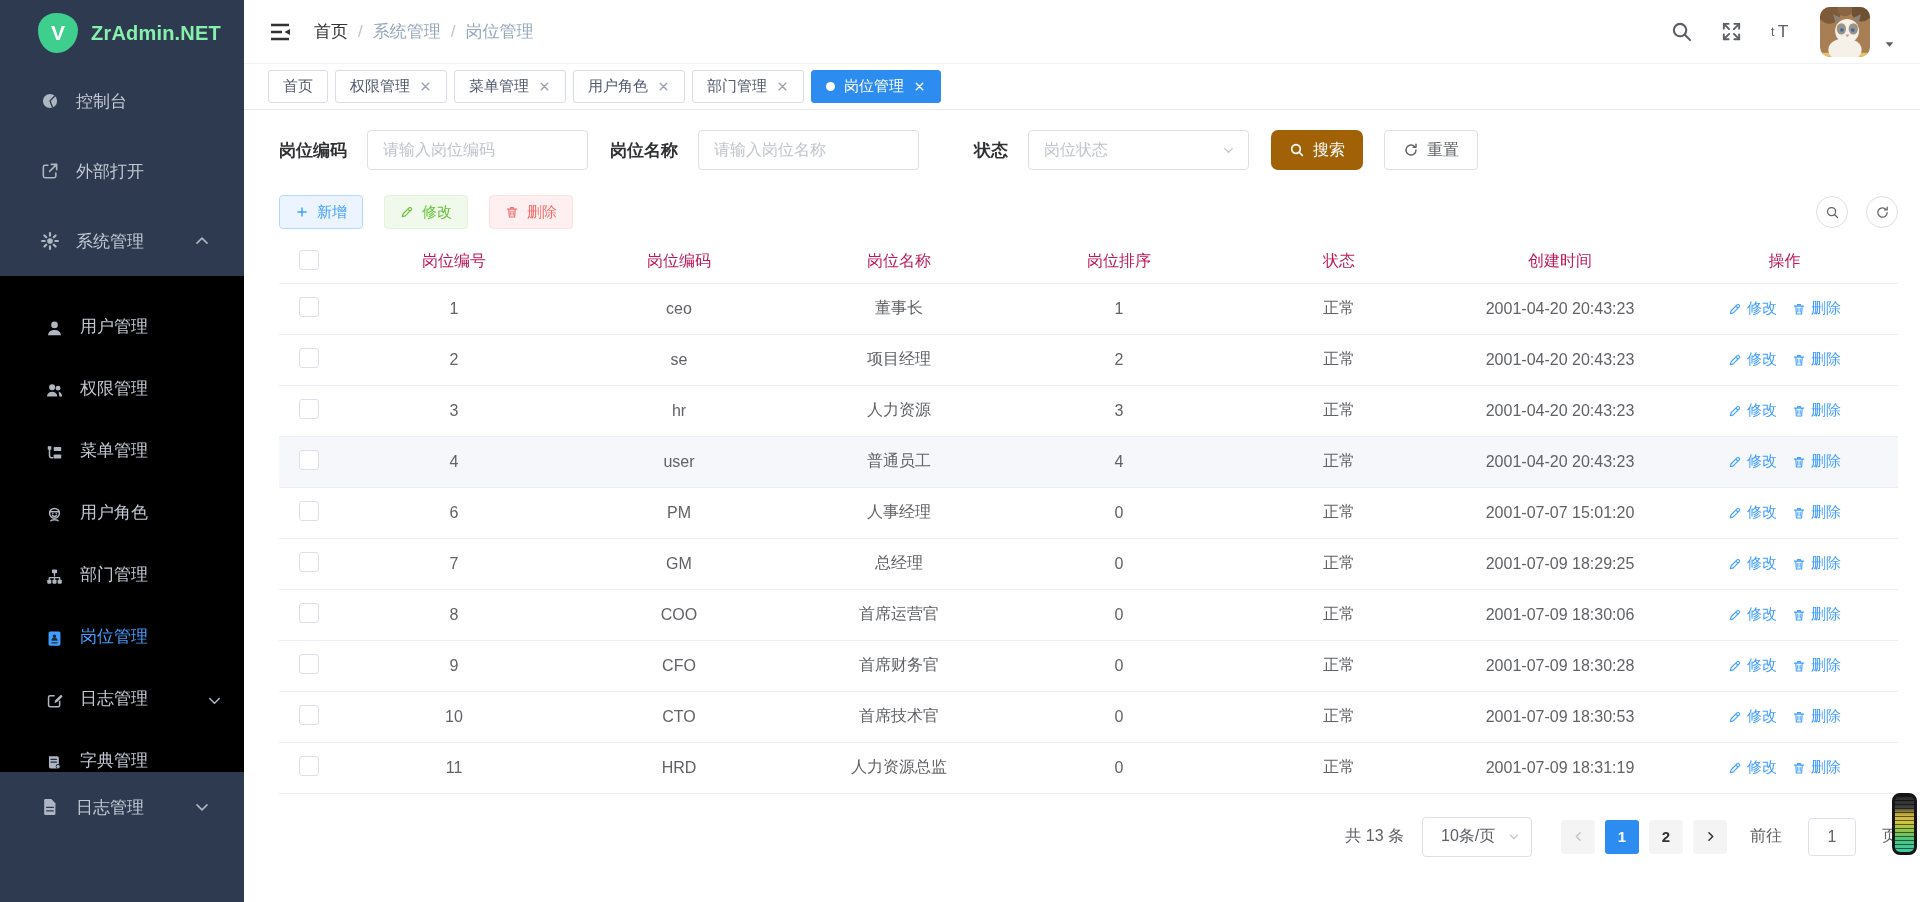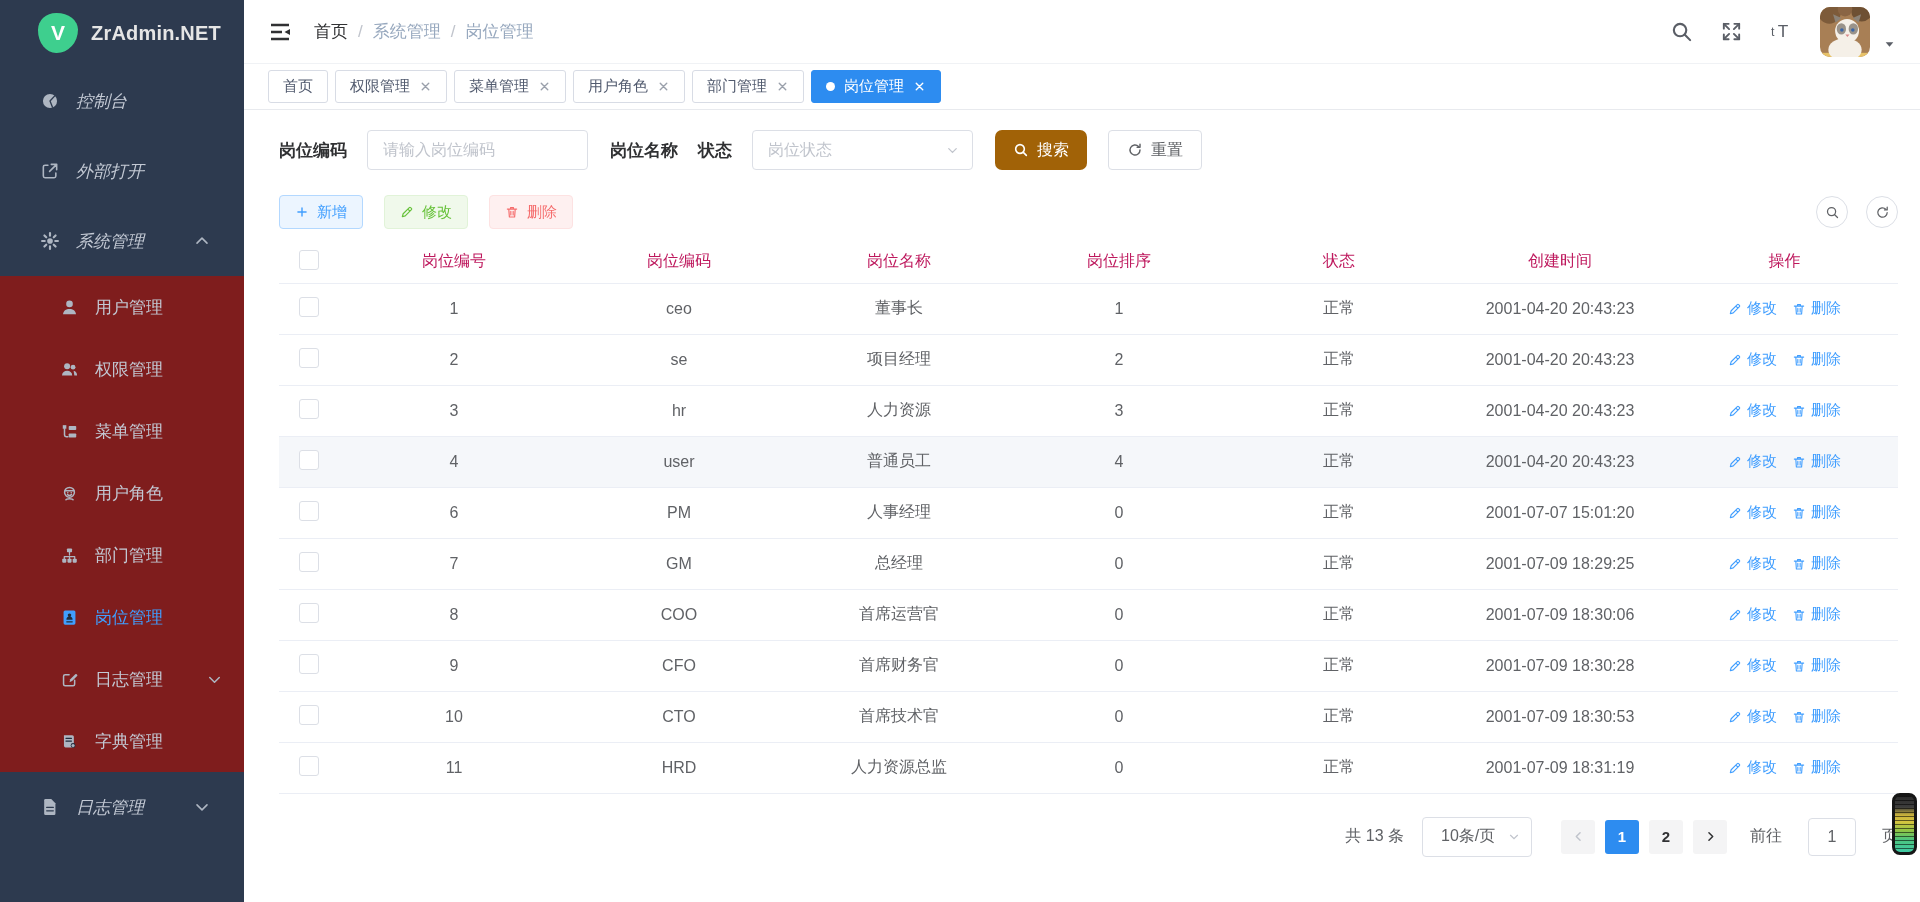--- a/index.html
+++ b/index.html
@@ -6,25 +6,25 @@
   html,body { width:1920px; height:902px; overflow:hidden; background:#fff;
     font-family:"Liberation Sans","DejaVu Sans",sans-serif; }
   .app { display:flex; width:1920px; height:902px; position:relative; }
 
   
   .sidebar { width:244px; flex-shrink:0; background:#2d3a4f; color:#c3c9d4; overflow:hidden; }
   .logo { height:66px; display:flex; align-items:center; padding-left:38px; gap:13px; }
   .logo-mark { width:40px; height:40px; background:#3ecf8e; color:#fff; font-weight:bold; font-size:21px;
     display:flex; align-items:center; justify-content:center;
     border-radius:46% 54% 54% 46% / 42% 42% 60% 58%; }
-  .logo-text { color:#e5e5e5; font-weight:bold; font-size:20px; letter-spacing:.2px; }
+  .logo-text { color:#86efac; font-weight:bold; font-size:20px; letter-spacing:.2px; }
   .menu { display:flex; flex-direction:column; }
   .menu-item { display:flex; align-items:center; cursor:pointer; font-size:17px; color:#c3c9d4; }
-  .menu-item.top { height:70px; padding:0 32px 0 40px;font-style:italic; }
-  .menu-item.sub { height:62px; padding:0 20px 0 60px; background:#7f1d1d; }
+  .menu-item.top { height:70px; padding:0 32px 0 40px; }
+  .menu-item.sub { height:62px; padding:0 20px 0 45px; background:#000000;align-items:flex-end; }
   .menu-item .mi-label { margin-left:16px; }
   .menu-item.active { color:#409eff; }
   .menu-item .ic { font-size:20px; color:#aeb6c2; }
   .menu-item.sub .ic { font-size:19px; }
   .menu-item.active .ic { color:#409eff; }
   .chev { margin-left:auto; font-size:14px; color:#8c93a0; }
   .chev.up svg { transform:rotate(180deg); }
 
   .ic { display:inline-flex; }
   .ic svg { width:1em; height:1em; display:block; }
@@ -371,20 +371,21 @@
           </span>
         </div>
       </div>
 
     <div class="content">
 
       <div class="filter-row">
         <label class="flabel m20">岗位编码</label>
         <input class="f-input m22" placeholder="请输入岗位编码" style="">
         <label class="flabel m20">岗位名称</label>
+        <input class="f-input m55" placeholder="请输入岗位名称" style="">
         <label class="flabel m20">状态</label>
         <div class="fsel m22">
           <span class="ph">岗位状态</span>
           <span class="ic">
             <svg viewBox="0 0 24 24" fill="none" stroke="currentColor" stroke-width="2" stroke-linecap="round">
                 <path d="M6 9l6 6 6-6"></path>
               </svg>
           </span>
         </div>
         <button class="btn btn-primary m21">

